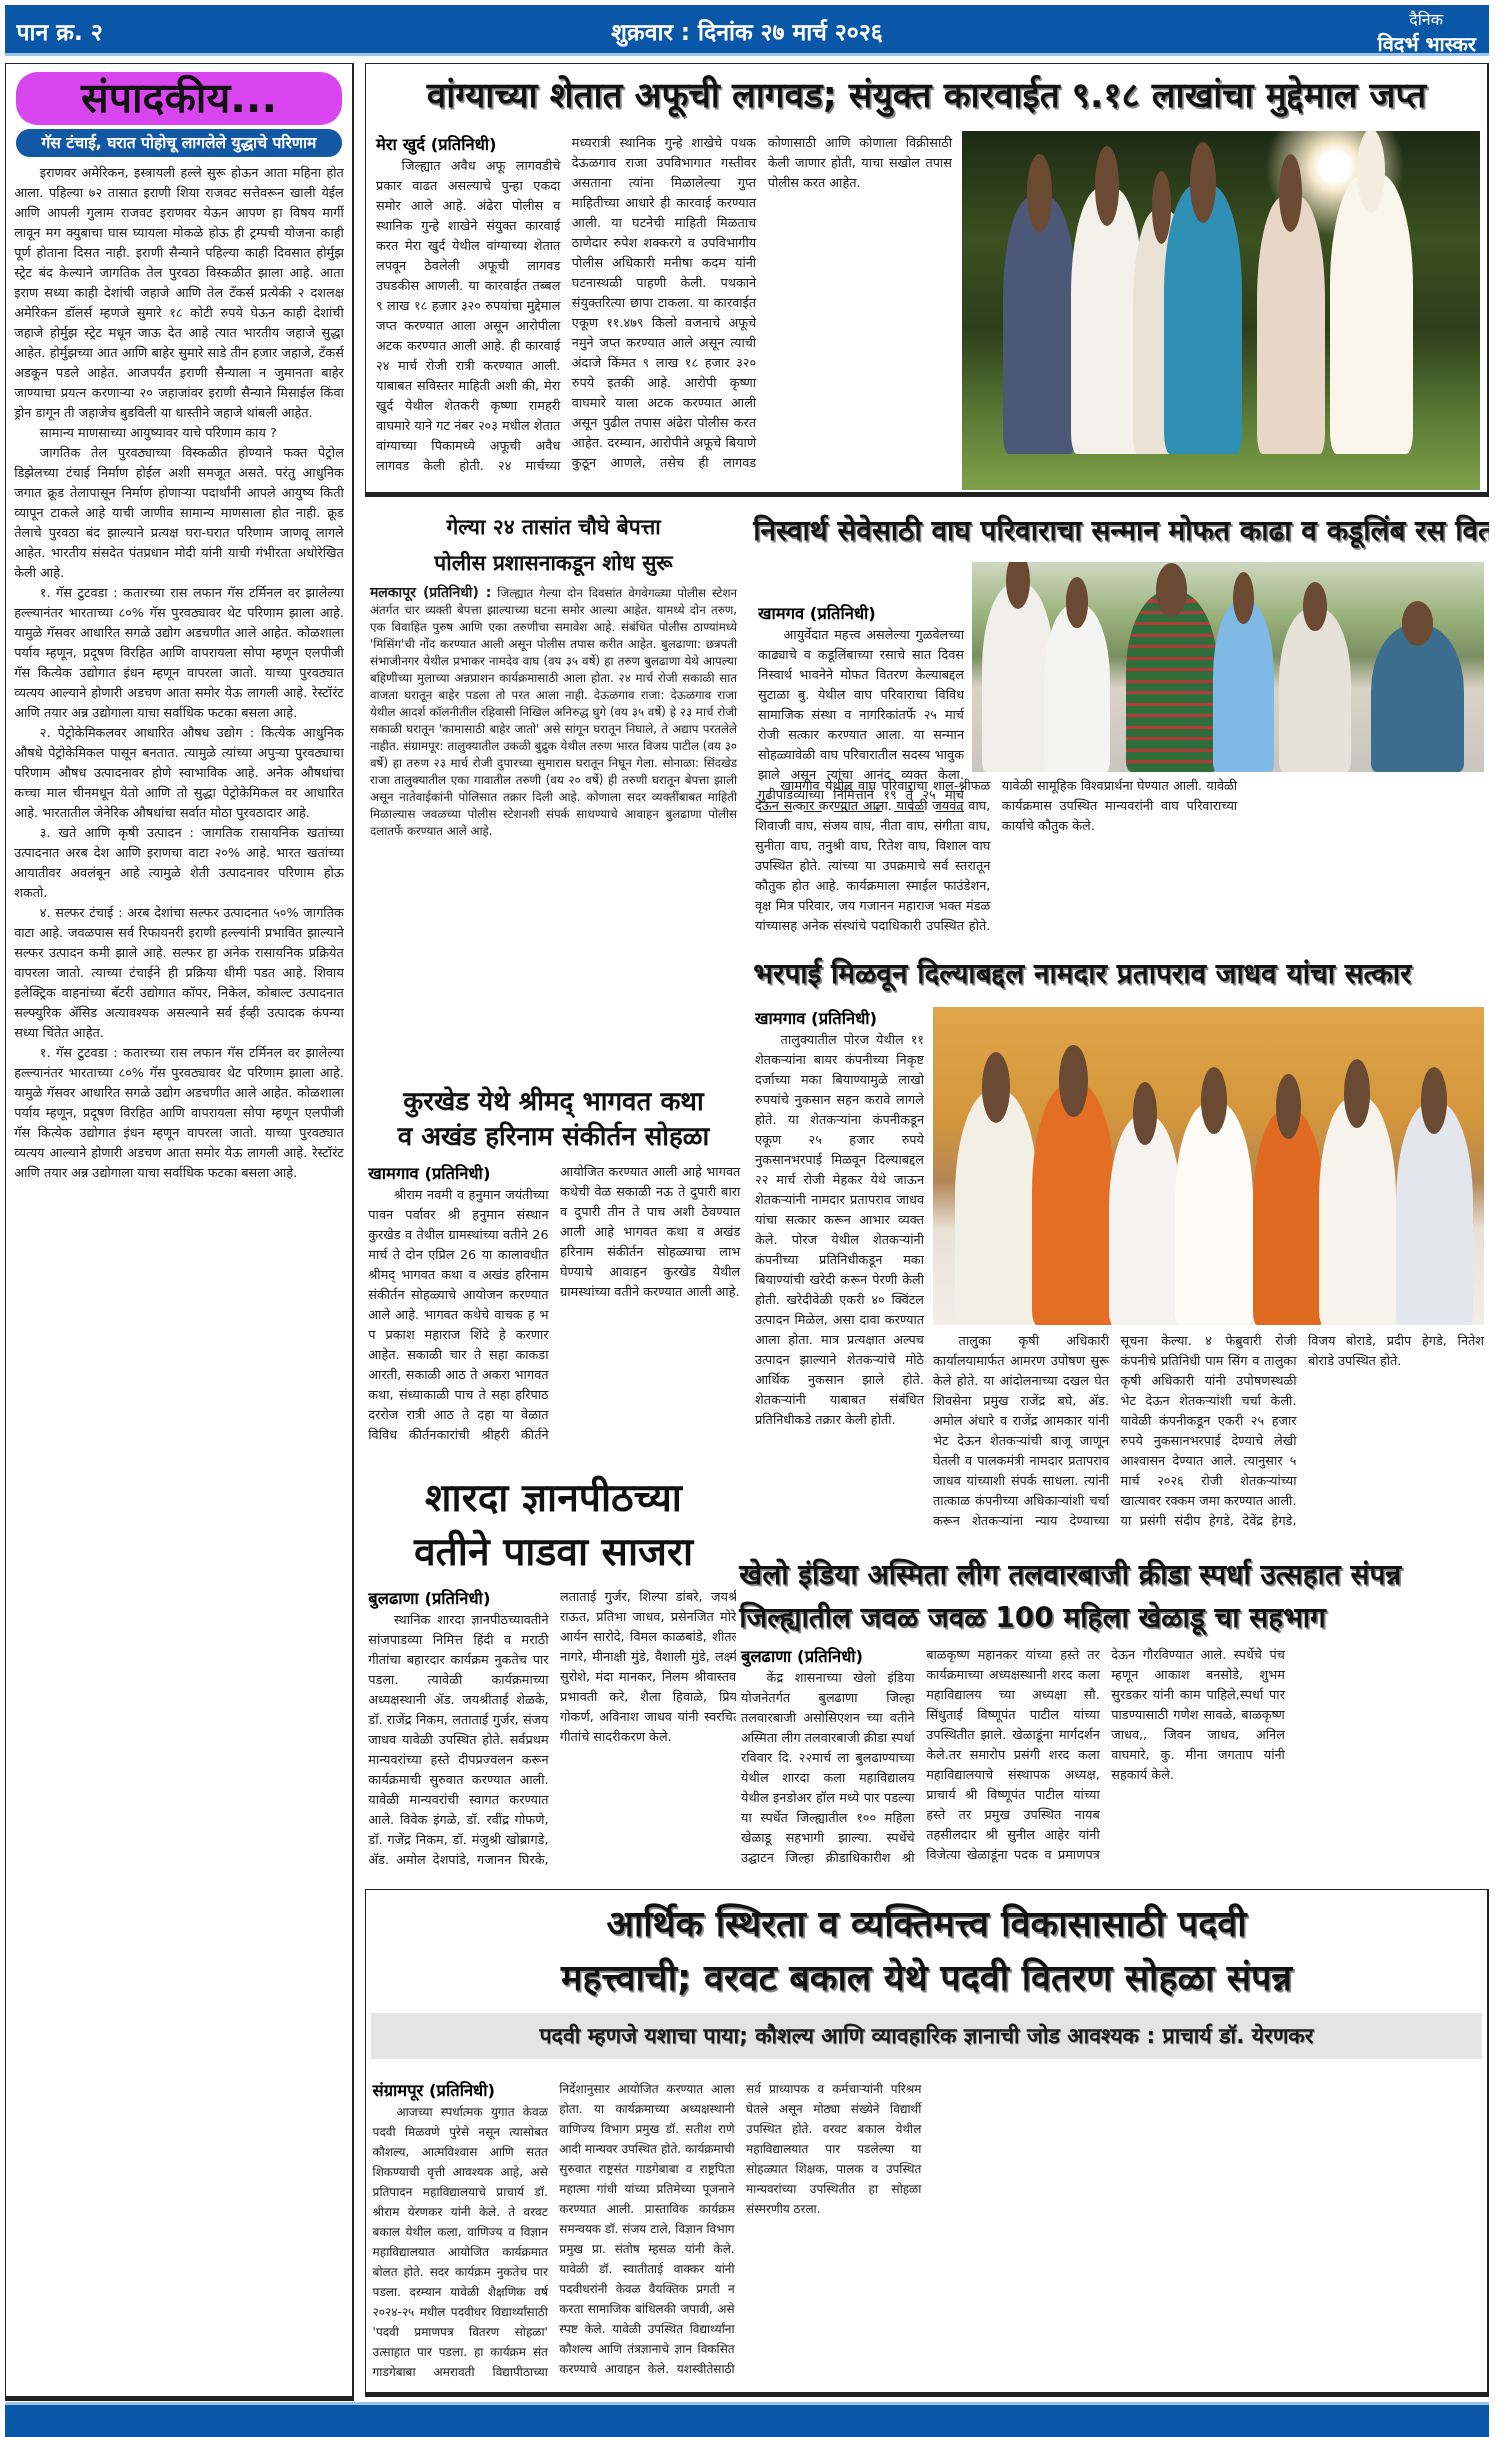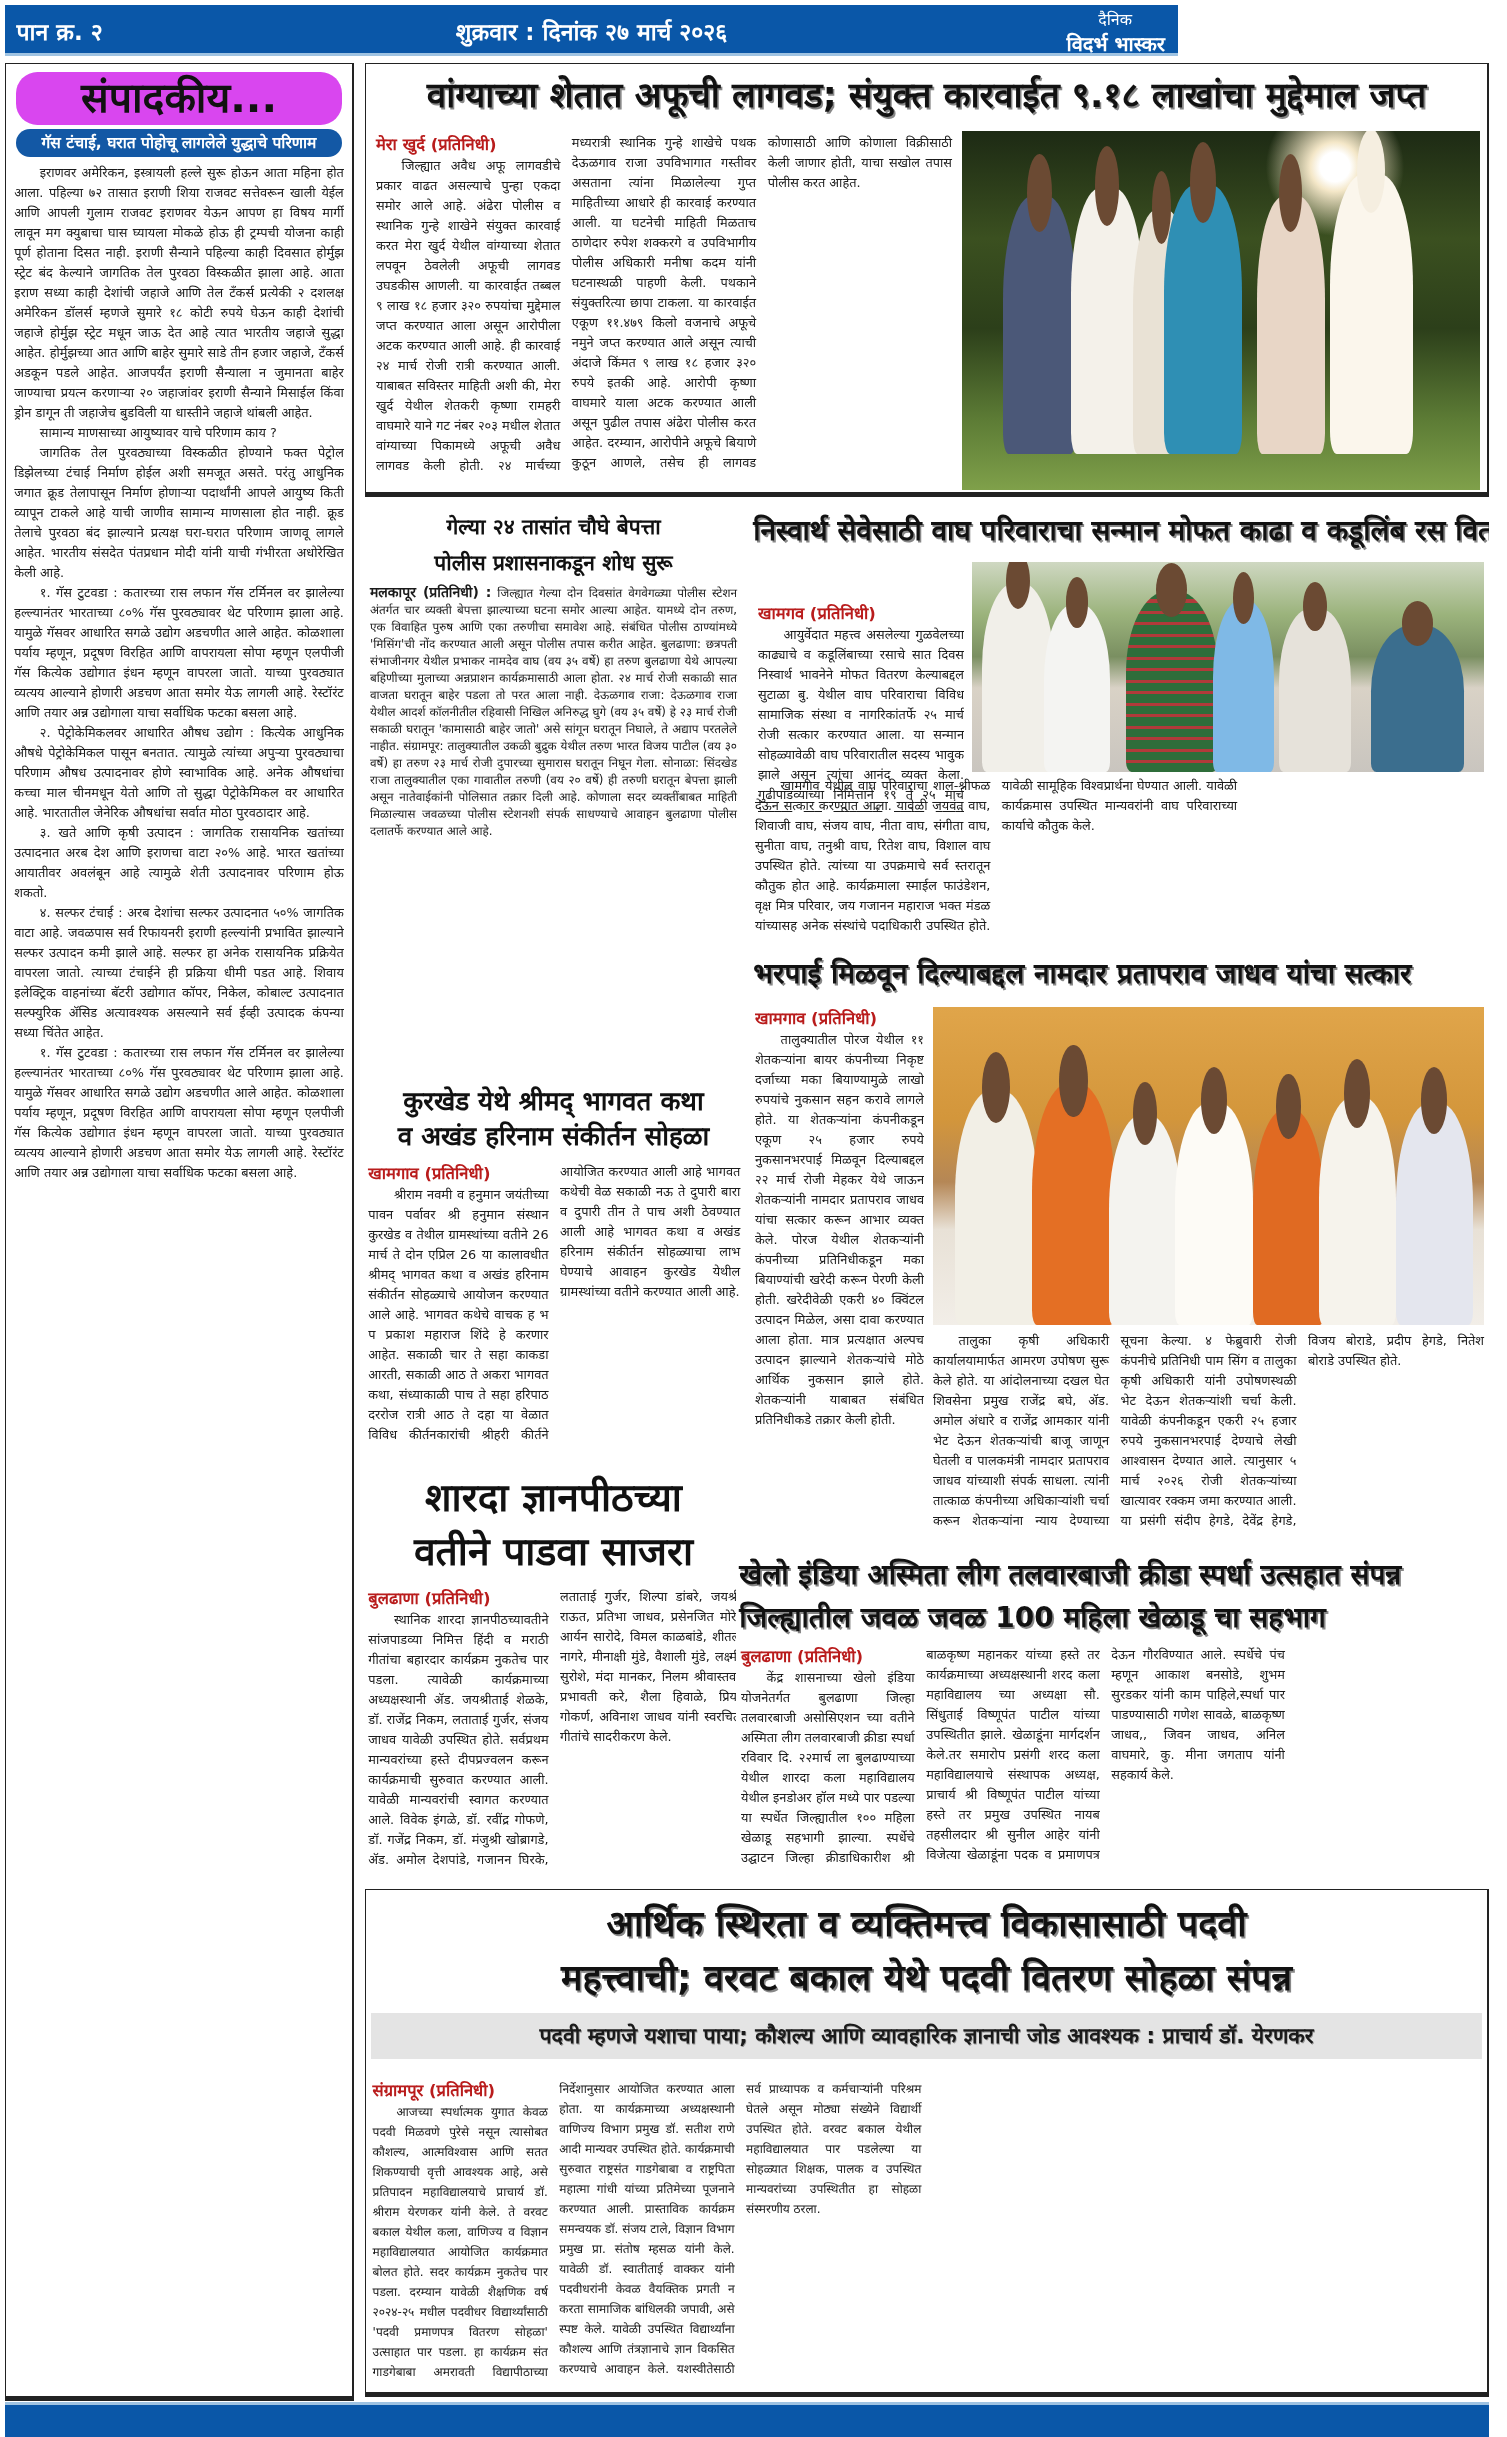--- a/index.html
+++ b/index.html
@@ -1,33 +1,33 @@
 <!DOCTYPE html>
 <html style="font-size:13px"><head>
 <meta charset="utf-8">
 <style>
   * { box-sizing: border-box; margin: 0; padding: 0; }
   html, body { width: 1507px; height: 2438px; background: #ffffff; overflow: hidden; }
   body { font-family: "DejaVu Sans", "Liberation Sans", sans-serif; color: #111; position: relative; }
 
-  .masthead { position: absolute; left: 5px; top: 5px; width: 1173px; height: 51px; background: #0a57a8; color: #fff;
+  .masthead { position: absolute; left: 5px; top: 5px; width: 1484px; height: 51px; background: #0a57a8; color: #fff;
     border-bottom: 3.3px solid #9fc3e2; }
   .masthead .page-no { position: absolute; left: 11.5px; top: 10px; font-size: 23px; font-weight: bold; }
   .masthead .date { position: absolute; left: 0; right: 0; top: 10px; text-align: center; font-size: 23px; font-weight: bold; }
   .masthead .brand { position: absolute; right: 13px; top: 3.3px; text-align: right; }
   .masthead .brand .small { font-size: 16px; display:block; margin-right: 33px; }
   .masthead .brand .big { font-size: 20px; font-weight: bold; }
 
   .footer-bar { position: absolute; left: 5px; top: 2402px; width: 1484px; height: 35px; background: #0a57a8; border-top: 3.3px solid #9fc3e2; }
 
   .box { position: absolute; border: 1.6px solid #222; border-bottom-width: 5px; border-right-width: 2.5px; background: #fff; overflow: hidden; }
   .col-text { font-size: 12.8px; line-height: 20px; text-align: justify; color: #1a1a1a; }
   .col-text p { text-indent: 2em; }
   .cols { column-gap: 11.5px; column-fill: auto; }
-  .dateline { font-weight: bold; font-size: 16.5px; line-height: 23px; color: #b91c1c; }
+  .dateline { font-weight: bold; font-size: 16.5px; line-height: 23px; color: #000000; }
 
   
   #editorial { left: 5px; top: 63px; width: 349px; height: 2338px; padding: 5px 8.2px; }
   .ed-title { background: #d946ef; border-radius: 21.4px; height: 53px; text-align: center; font-size: 41px; font-weight: bold; line-height: 53px; color: #111; margin: 3.3px 1.6px 3.3px; }
   .ed-sub { background: #1358a5; border-radius: 18px; color: #fff; text-align: center; font-size: 15.6px; font-weight: bold; height: 28px; line-height: 28px; margin: 0 1.6px 6.6px; }
   #editorial .col-text { height: 2221px; overflow: hidden; }
 
   
   #story1 { left: 365px; top: 63px; width: 1124px; height: 434px; }
   .headline-xl { font-weight: bold; color: #111; text-shadow: 1.6px 1.6px 0 #888; text-align: center; }

